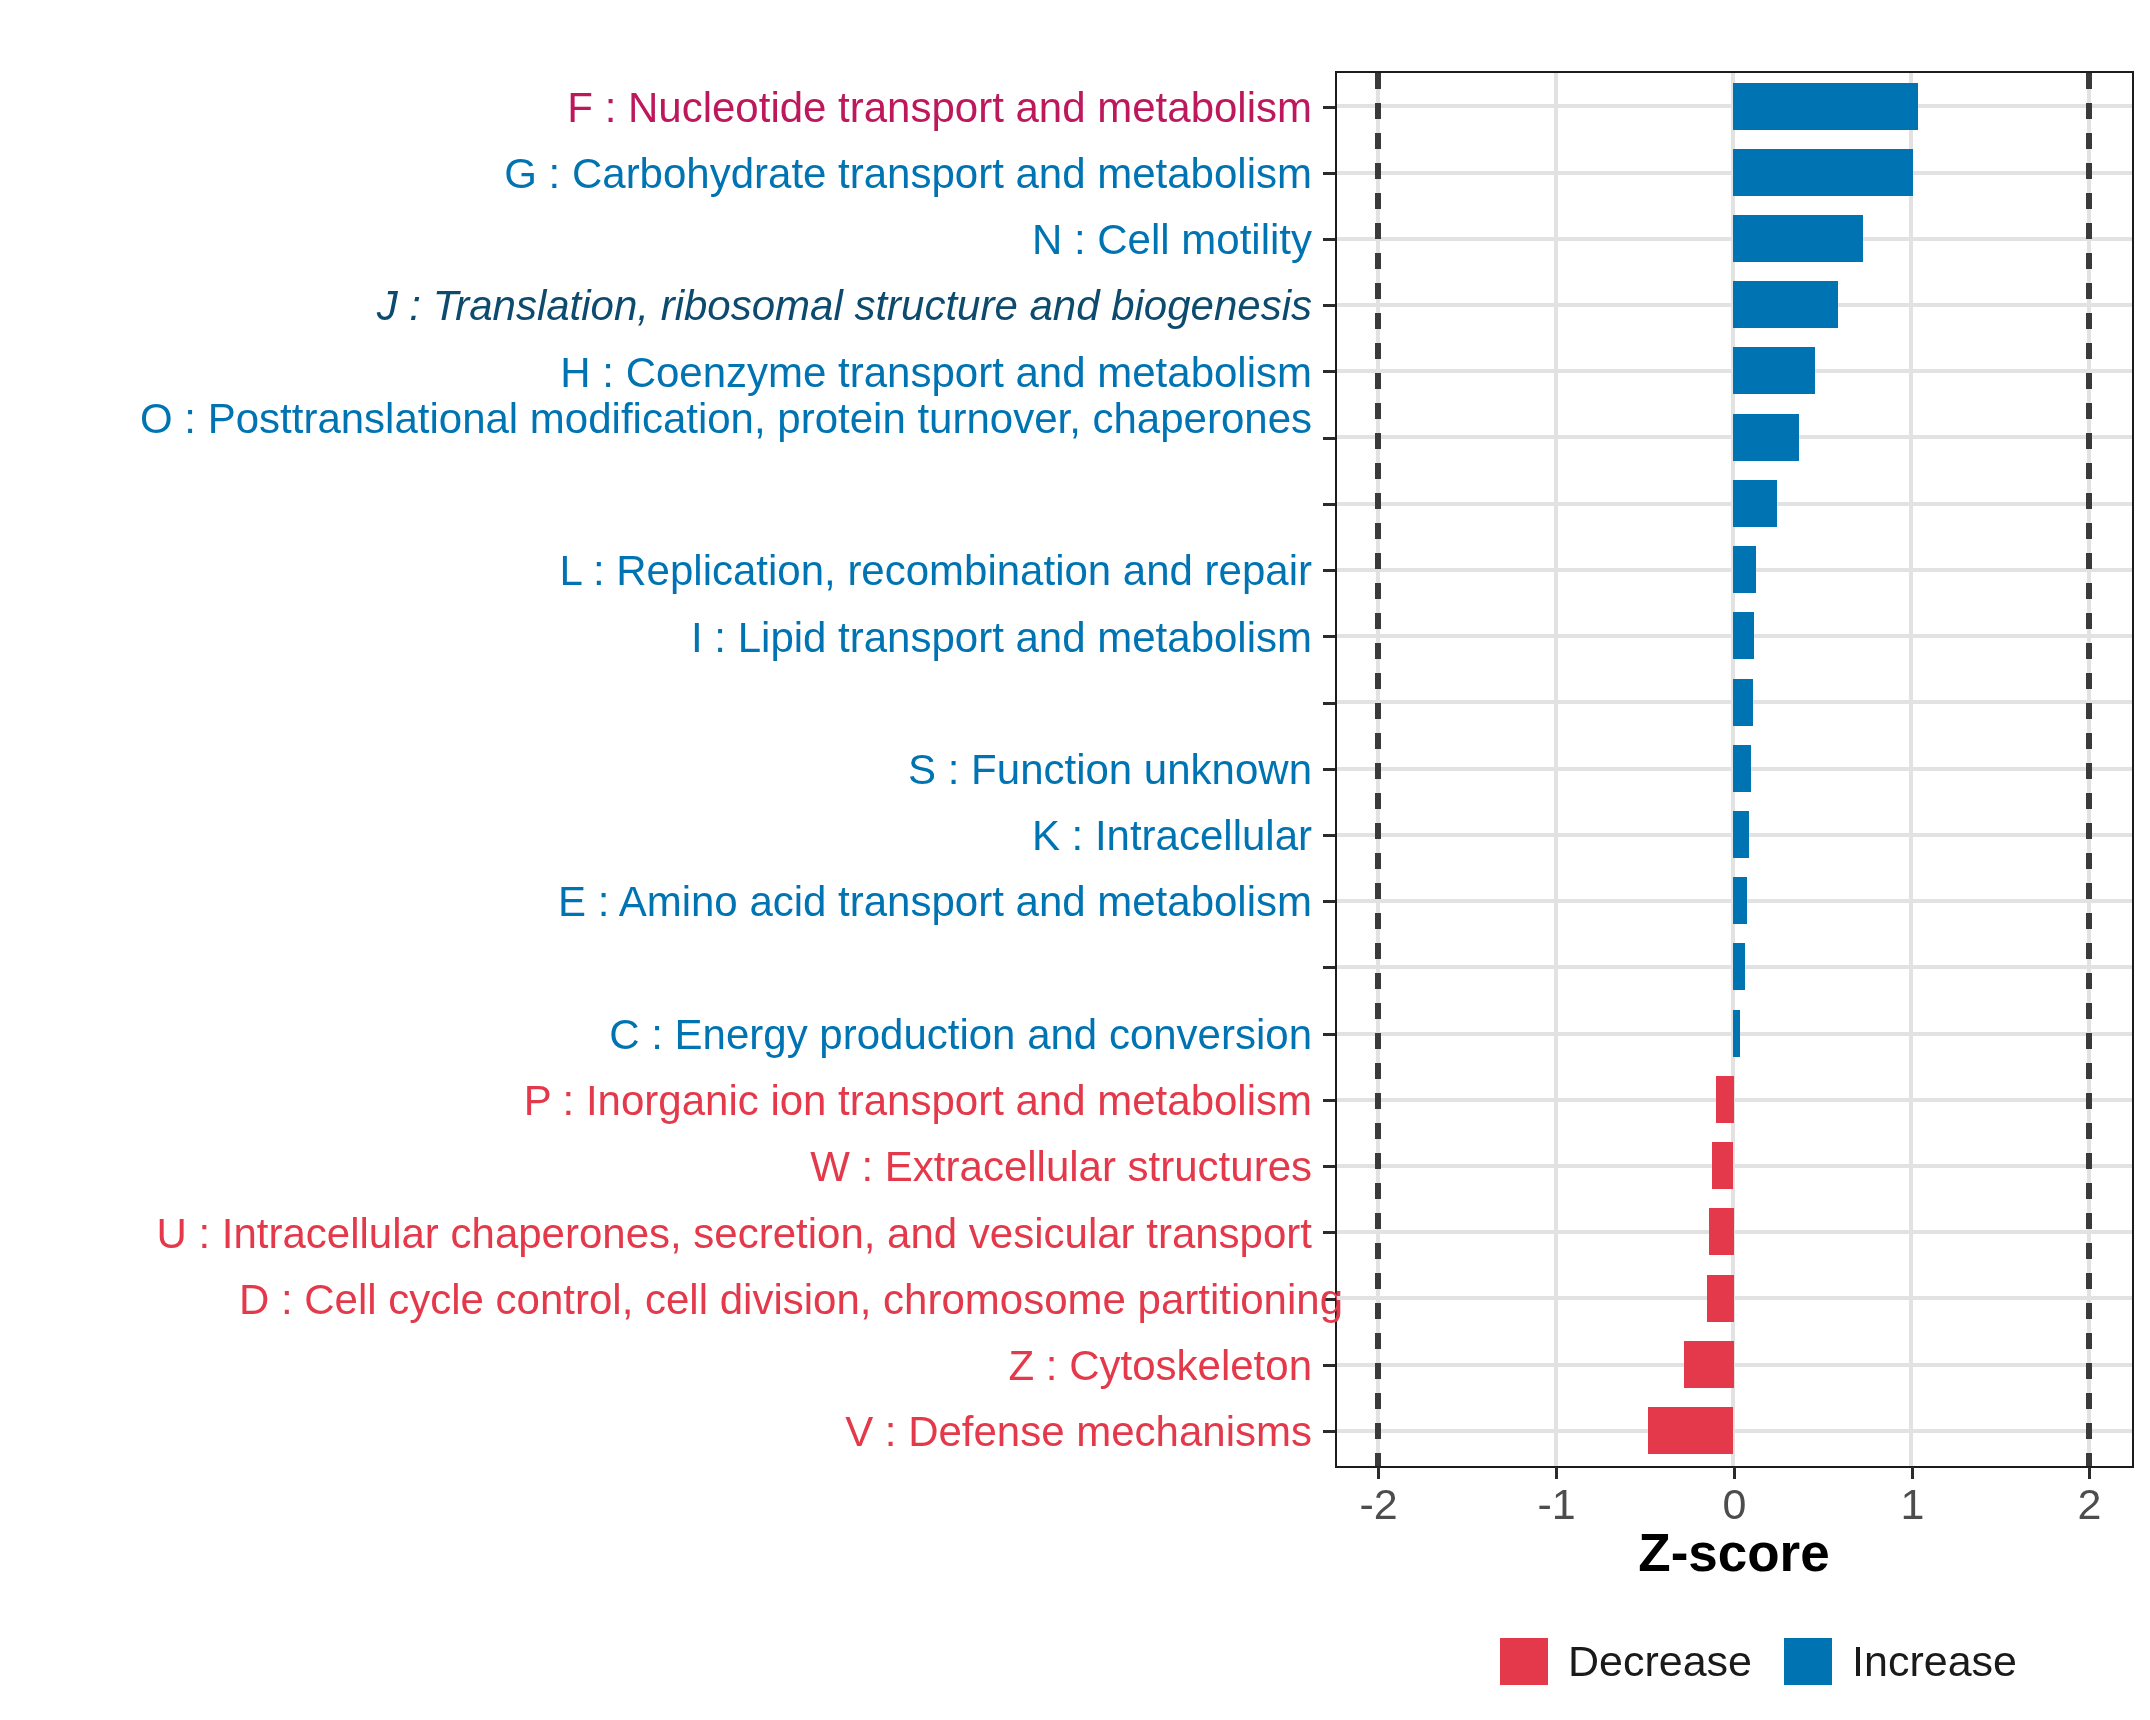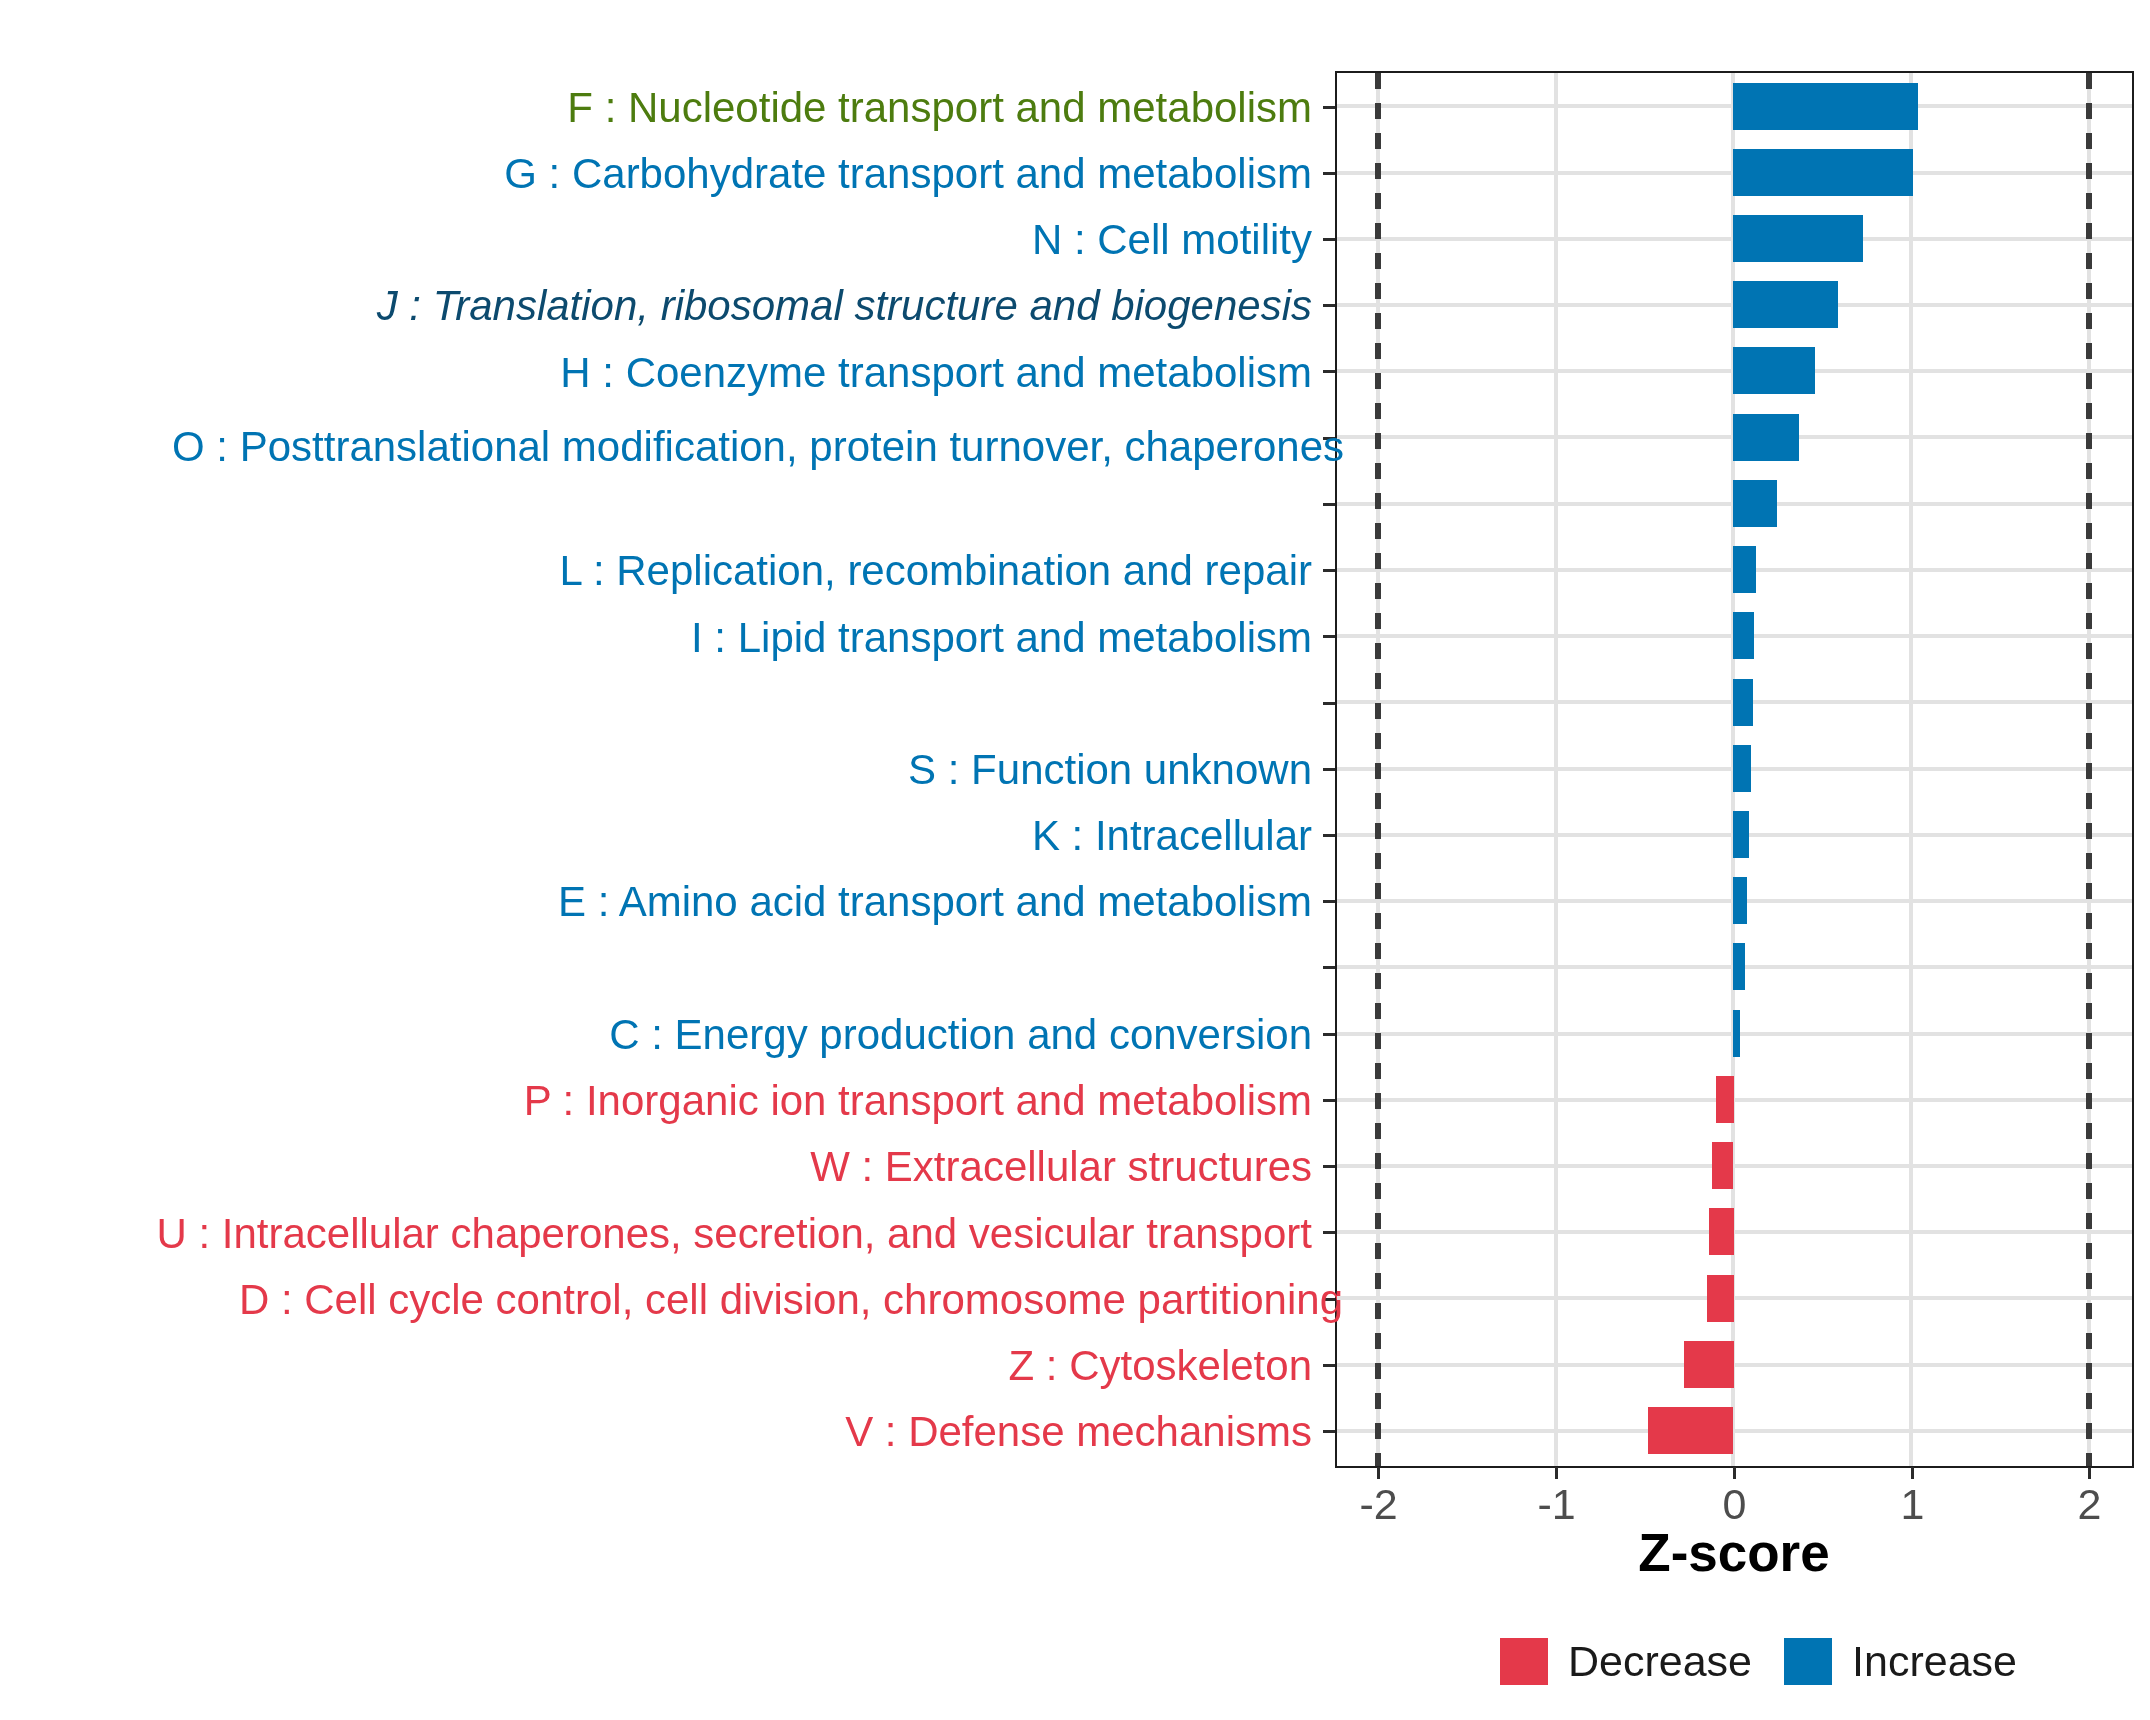--- a/index.html
+++ b/index.html
@@ -123,31 +123,31 @@
     <div class="xtick-label" style="left: 1321px; top: 1481px;">-2</div>
     <div class="xtick" style="left: 1555px; top: 1467px;"></div>
     <div class="xtick-label" style="left: 1499px; top: 1481px;">-1</div>
     <div class="xtick" style="left: 1733px; top: 1467px;"></div>
     <div class="xtick-label" style="left: 1677px; top: 1481px;">0</div>
     <div class="xtick" style="left: 1911px; top: 1467px;"></div>
     <div class="xtick-label" style="left: 1855px; top: 1481px;">1</div>
     <div class="xtick" style="left: 2088px; top: 1467px;"></div>
     <div class="xtick-label" style="left: 2032px; top: 1481px;">2</div>
     <div class="ytick" style="left: 1323px; top: 106px;"></div>
-    <div class="cat-label" style="top: 75px; color: #4d7c0f;">F : Nucleotide transport and metabolism</div>
+    <div class="cat-label" style="top: 75px; color: #be185d;">F : Nucleotide transport and metabolism</div>
     <div class="ytick" style="left: 1323px; top: 172px;"></div>
     <div class="cat-label" style="top: 141px; color: rgb(0, 116, 179);">G : Carbohydrate transport and metabolism</div>
     <div class="ytick" style="left: 1323px; top: 238px;"></div>
     <div class="cat-label" style="top: 207px; color: rgb(0, 116, 179);">N : Cell motility</div>
     <div class="ytick" style="left: 1323px; top: 304px;"></div>
     <div class="cat-label" style="top: 273px; color: #0c4a6e; font-style: italic;">J : Translation, ribosomal structure and biogenesis</div>
     <div class="ytick" style="left: 1323px; top: 370px;"></div>
     <div class="cat-label" style="top: 340px; color: rgb(0, 116, 179);">H : Coenzyme transport and metabolism</div>
     <div class="ytick" style="left: 1323px; top: 437px;"></div>
-    <div class="cat-label" style="top: 414px; color: rgb(0, 116, 179); padding-left: 32px;">O : Posttranslational modification, protein turnover, chaperones</div>
+    <div class="cat-label" style="top: 386px; color: rgb(0, 116, 179);">O : Posttranslational modification, protein turnover, chaperones</div>
     <div class="ytick" style="left: 1323px; top: 503px;"></div>
     <div class="ytick" style="left: 1323px; top: 569px;"></div>
     <div class="cat-label" style="top: 538px; color: rgb(0, 116, 179);">L : Replication, recombination and repair</div>
     <div class="ytick" style="left: 1323px; top: 635px;"></div>
     <div class="cat-label" style="top: 605px; color: rgb(0, 116, 179);">I : Lipid transport and metabolism</div>
     <div class="ytick" style="left: 1323px; top: 702px;"></div>
     <div class="ytick" style="left: 1323px; top: 768px;"></div>
     <div class="cat-label" style="top: 737px; color: rgb(0, 116, 179);">S : Function unknown</div>
     <div class="ytick" style="left: 1323px; top: 834px;"></div>
     <div class="cat-label" style="top: 803px; color: rgb(0, 116, 179);">K : Intracellular</div>

